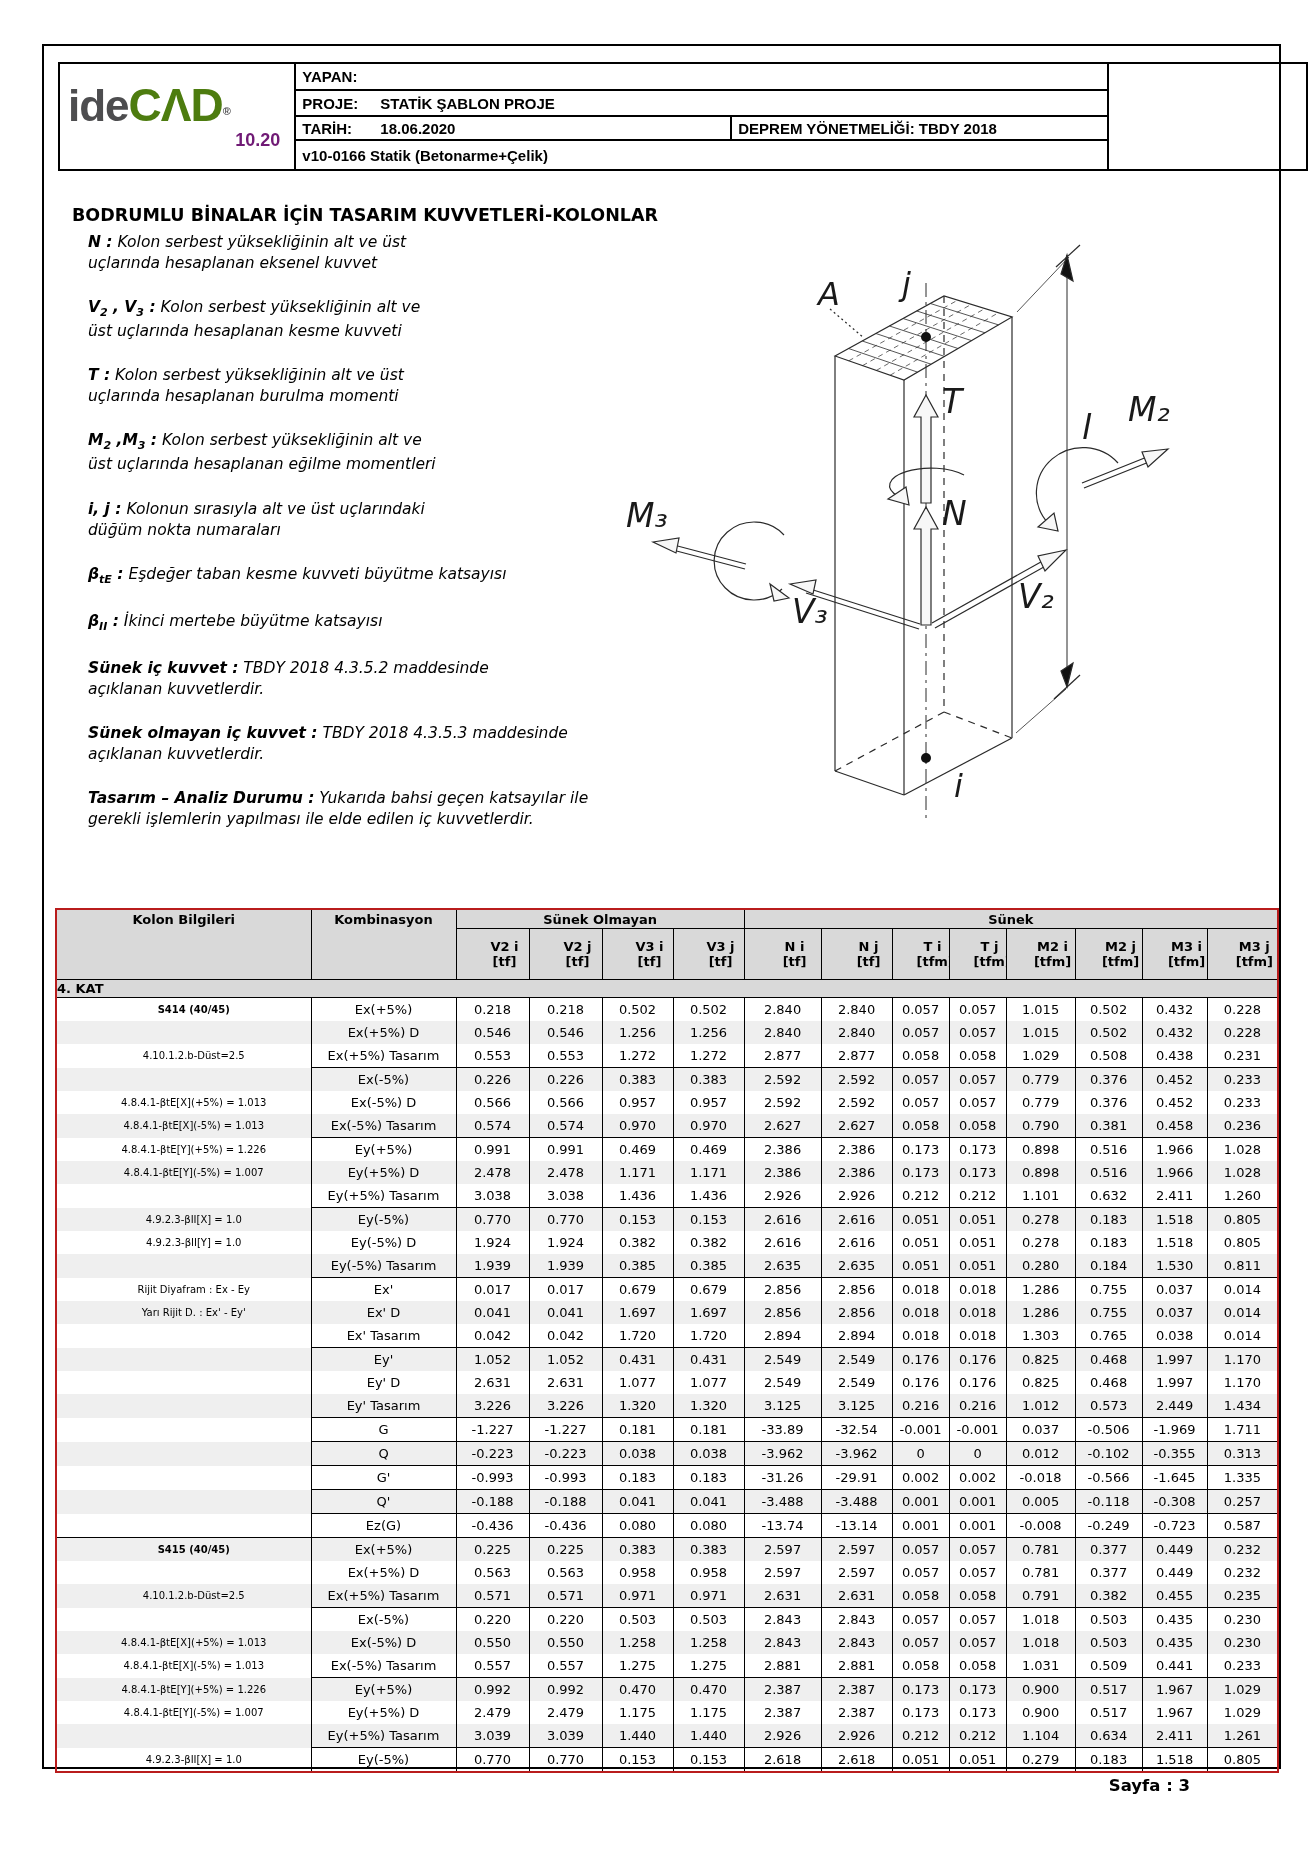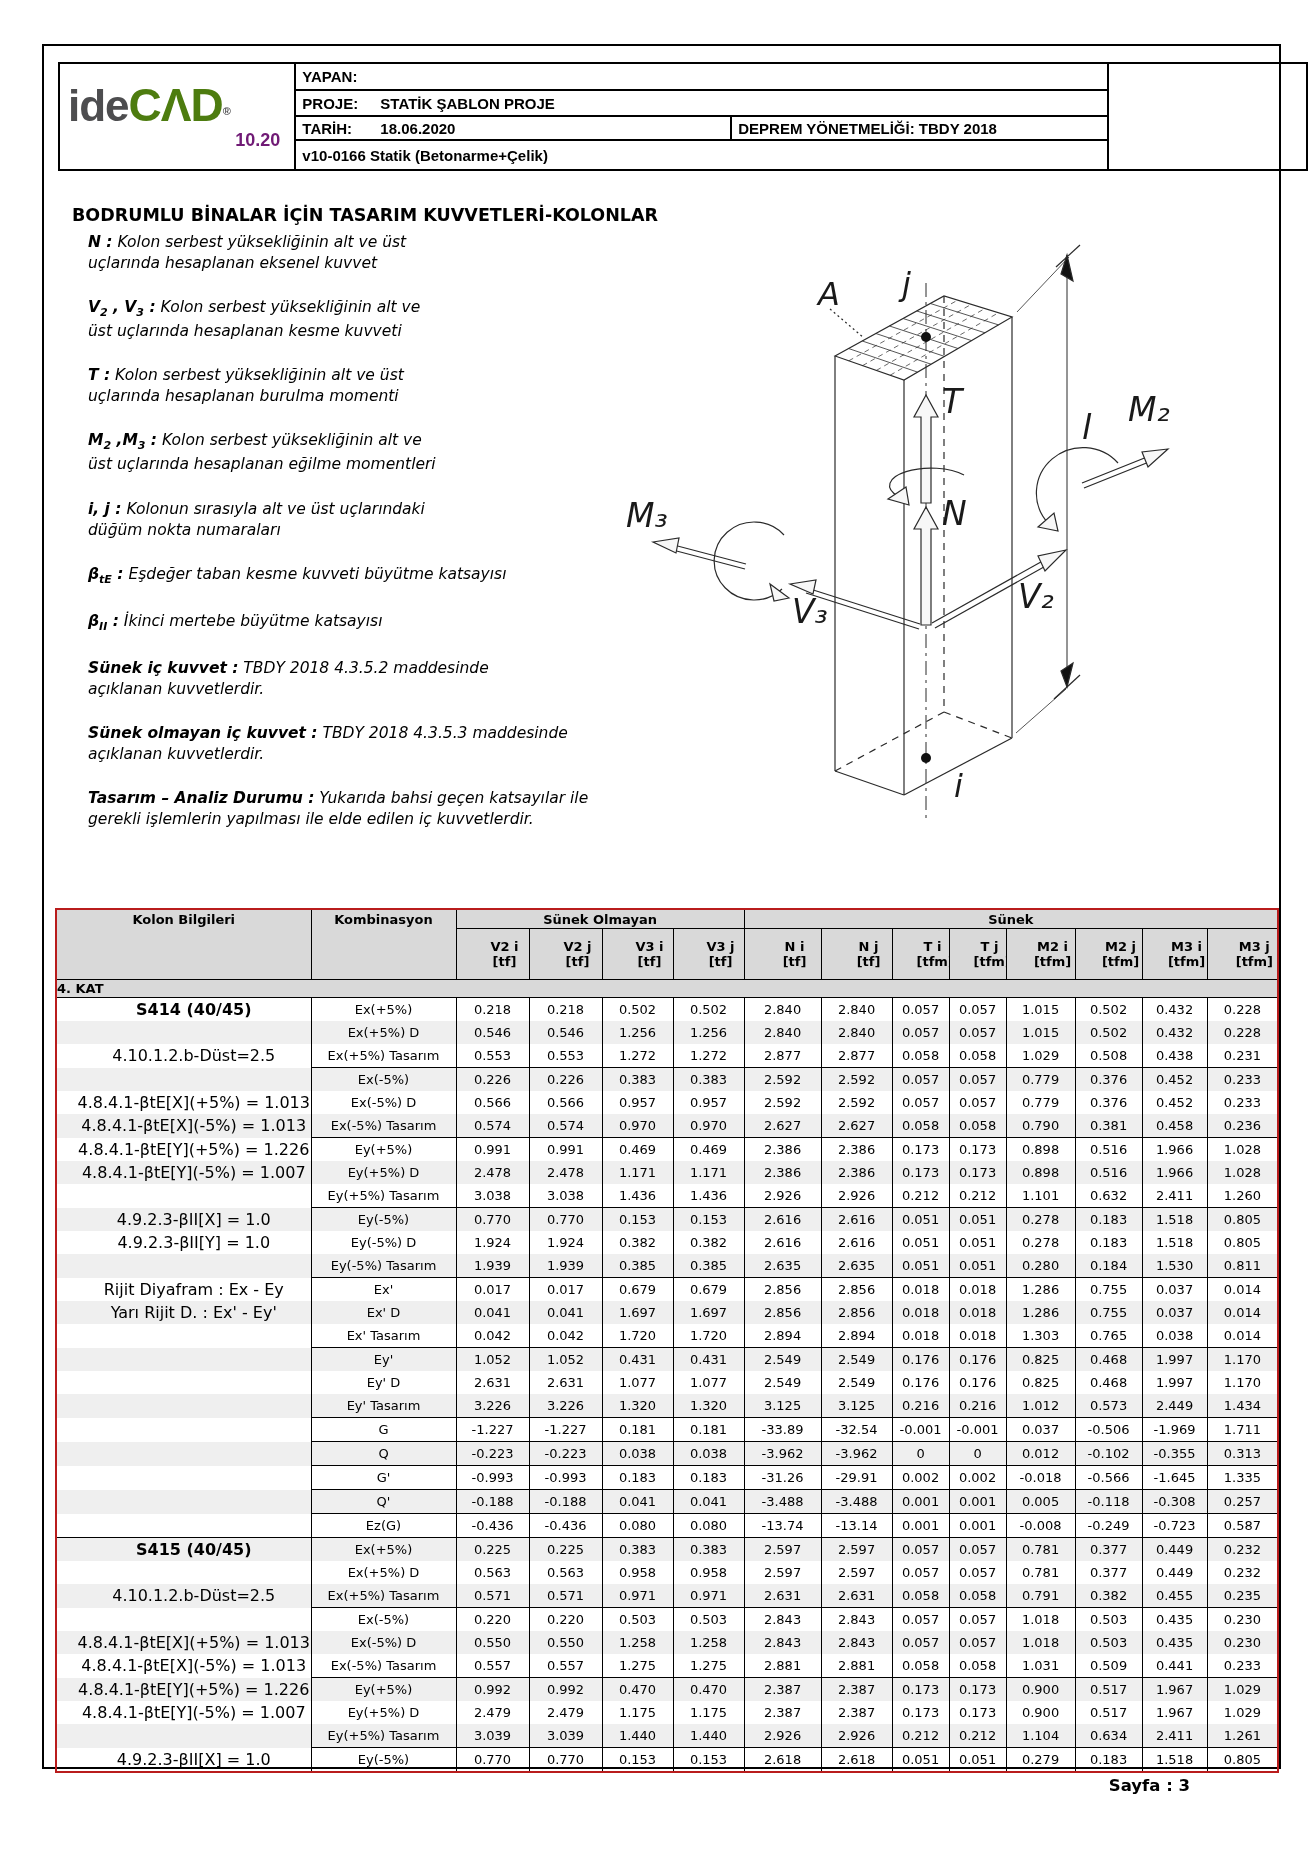--- a/index.html
+++ b/index.html
@@ -31,21 +31,21 @@
   #tbl{position:absolute;left:55px;top:908px;border-collapse:collapse;table-layout:fixed;width:1222px;font-size:13px;}
   #tbl th,#tbl td{padding:0;overflow:hidden;white-space:nowrap;}
   #tbl thead th{background:#d9d9d9;border:1px solid #000;font-weight:bold;font-size:13px;}
   #tbl thead tr.g th{height:18px;}
   #tbl thead tr.s th{height:50px;padding-left:24px;}
   #tbl th.span2{vertical-align:top;padding-top:2px;}
   #tbl .unit{font-weight:bold;}
   #tbl td.kat{background:#d9d9d9;font-weight:bold;text-align:left;height:17px;border:1px solid #000;}
   #tbl tbody td{height:23px;text-align:center;vertical-align:middle;border-left:1px solid #000;border-right:1px solid #000;}
   #tbl tbody tr.alt td{background:#efefef;}
-  #tbl tbody td.info{font-size:16px;padding-left:20px;}
+  #tbl tbody td.info{font-size:10px;padding-left:20px;}
   #tbl tbody td.info.b{font-weight:bold;}
   #tbl tbody tr.ge td:not(.info){border-bottom:1px solid #000;}
   #tbl tbody tr.se td{border-bottom:1px solid #000;}
   #tbl{border:2px solid #b91c1c;}
 
   #footer{position:absolute;left:1000px;top:1776px;width:190px;text-align:right;font-size:16.5px;font-weight:bold;}
 </style>
 </head>
 <body>
 

